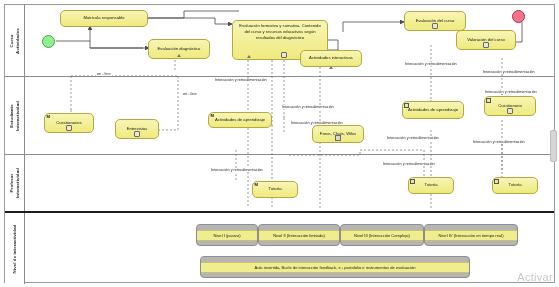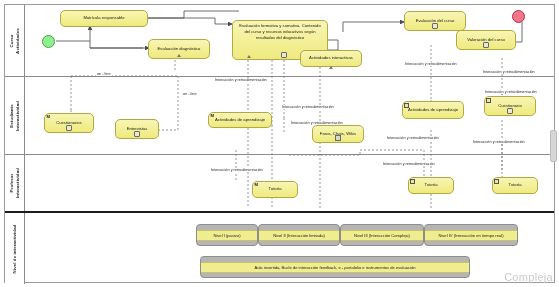--- a/index.html
+++ b/index.html
@@ -304,15 +304,15 @@
   <div class="nivel" style="left:424px;top:224px;width:94px;height:22px;">
     <div class="inner">Nivel IV (Interacción en tiempo real)</div>
   </div>
 
   <div class="nivel wide" style="left:200px;top:256px;width:270px;height:22px;">
     <div class="inner">Aula invertida, Bucle de interacción feedback, e - portafolio e instrumentos de evaluación</div>
   </div>
 
   <div class="scrollstub" style="top:130px;height:30px;right:2px;"></div>
 
-  <div class="watermark">Compleja</div>
+  <div class="watermark">Activar</div>
 
 </div>
 
 </body></html>

